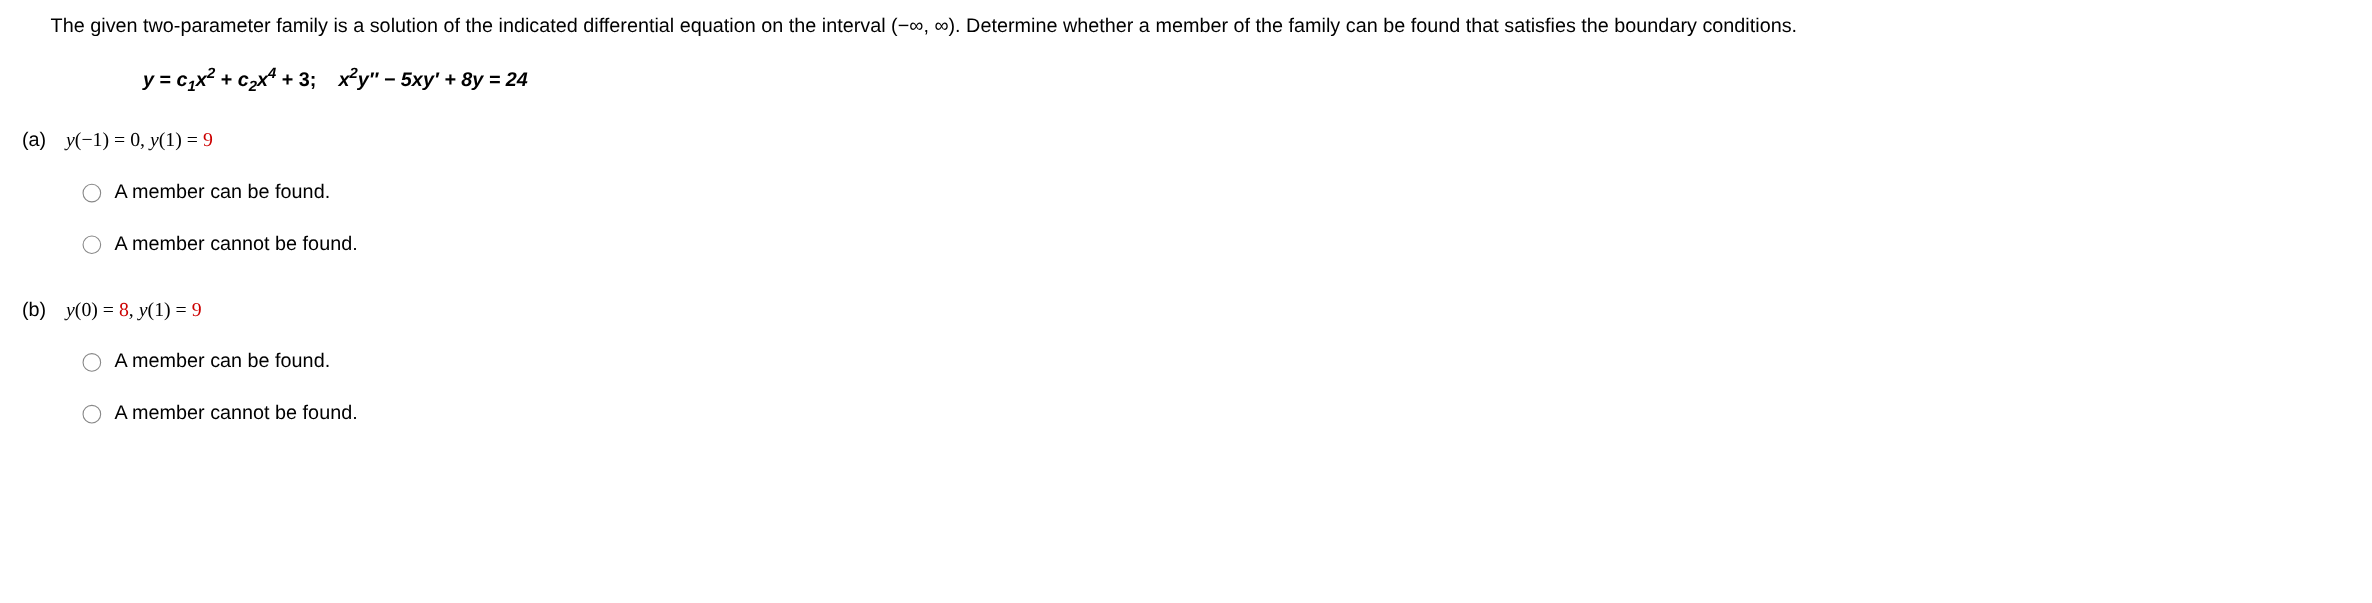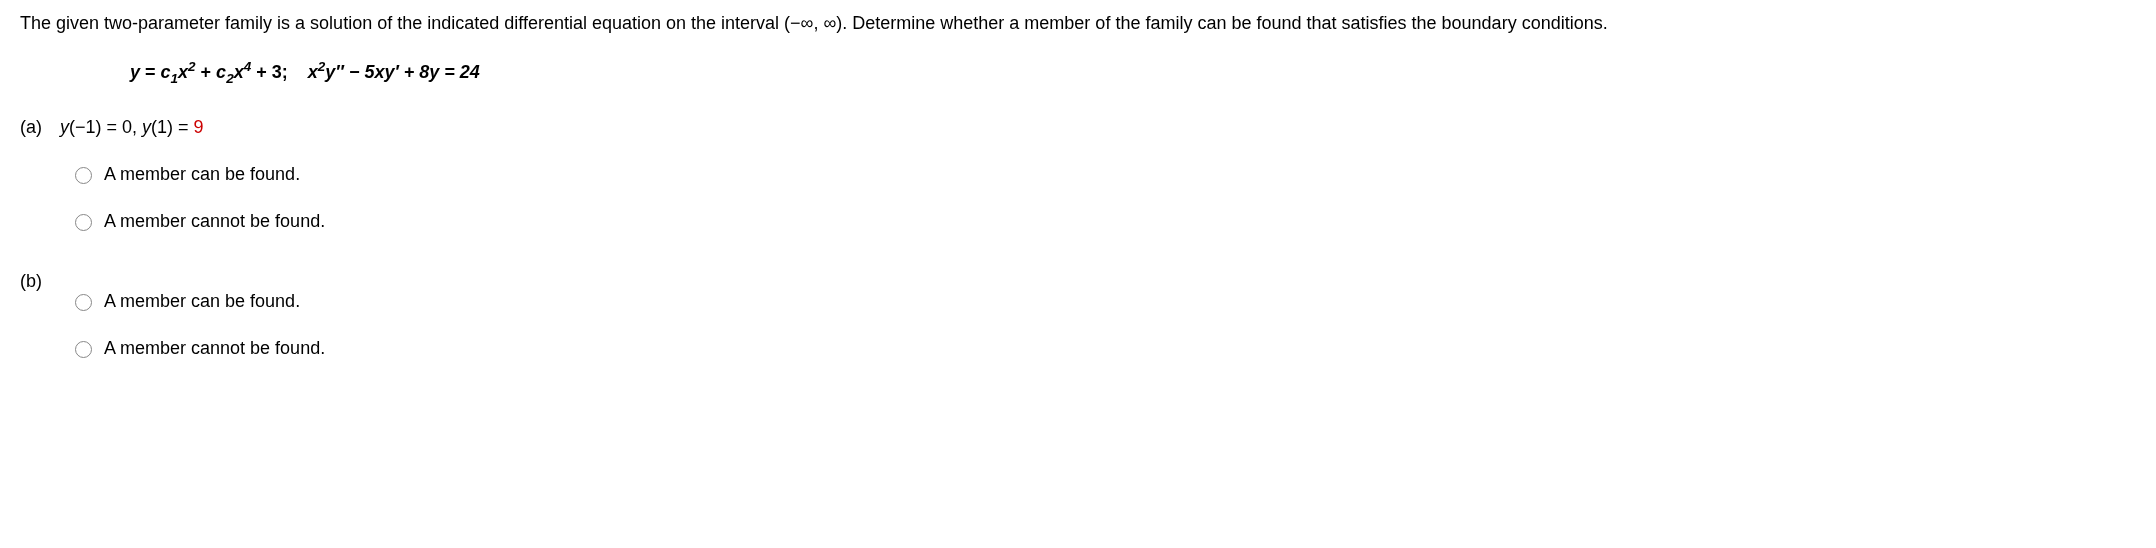--- a/index.html
+++ b/index.html
@@ -5,40 +5,42 @@
     body {
       font-family: Arial, Helvetica, sans-serif;
       font-size: 18px;
       color: #000;
       margin: 0;
       padding: 10px 20px;
       line-height: 1.5;
     }
     .problem-text {
       margin-bottom: 20px;
+      margin-left: 26px;
     }
     .equation-block {
       margin: 15px 0 25px 110px;
       font-style: italic;
       font-weight: bold;
     }
     .part {
       margin-bottom: 25px;
     }
     .part-label {
       display: inline-block;
       width: 35px;
       vertical-align: top;
     }
     .part-content {
       display: inline-block;
     }
     .boundary-conditions {
       font-style: italic;
       margin-bottom: 12px;
+      font-family: Liberation Serif, serif;
     }
     .option {
       margin: 20px 0 8px 15px;
     }
     .radio {
       display: inline-block;
       width: 15px;
       height: 15px;
       border: 1.5px solid #888;
       border-radius: 50%;
@@ -79,20 +81,23 @@
     </div>
     <div class="option">
       <span class="radio"></span><span>A member cannot be found.</span>
     </div>
   </span>
 </div>
 
 <div class="part">
   <span class="part-label">(b)</span>
   <span class="part-content">
+    <div class="boundary-conditions">
+      <span>y</span><span class="upright">(0) = </span><span class="red upright">8</span><span class="upright">, </span><span>y</span><span class="upright">(1) = </span><span class="red upright">9</span>
+    </div>
     <div class="option">
       <span class="radio"></span><span>A member can be found.</span>
     </div>
     <div class="option">
       <span class="radio"></span><span>A member cannot be found.</span>
     </div>
   </span>
 </div>
 
 </body></html>

